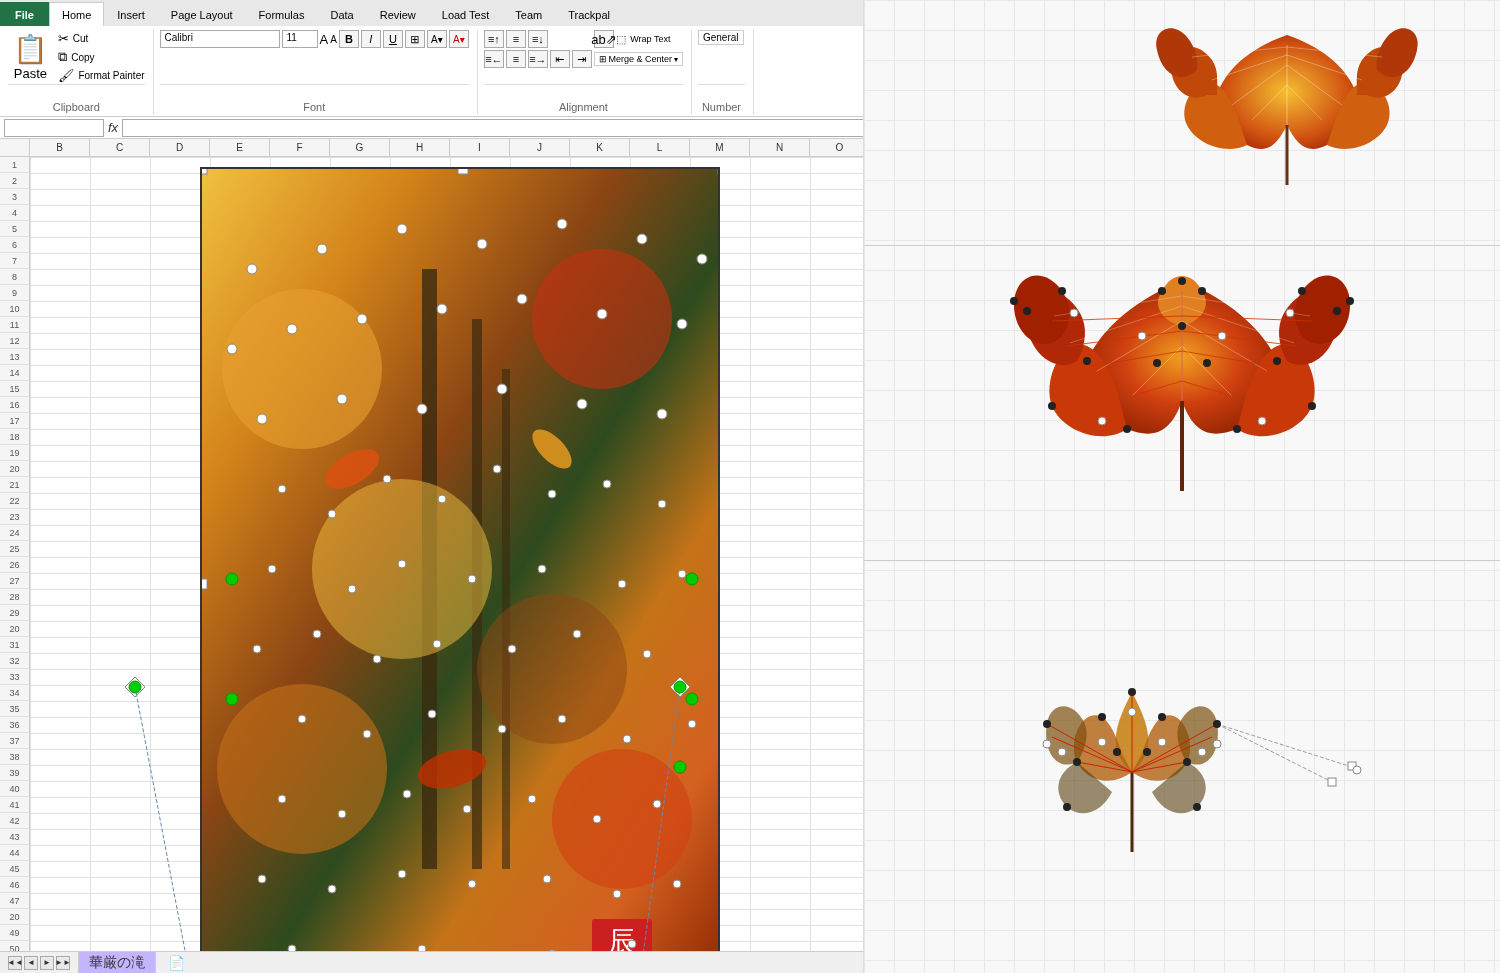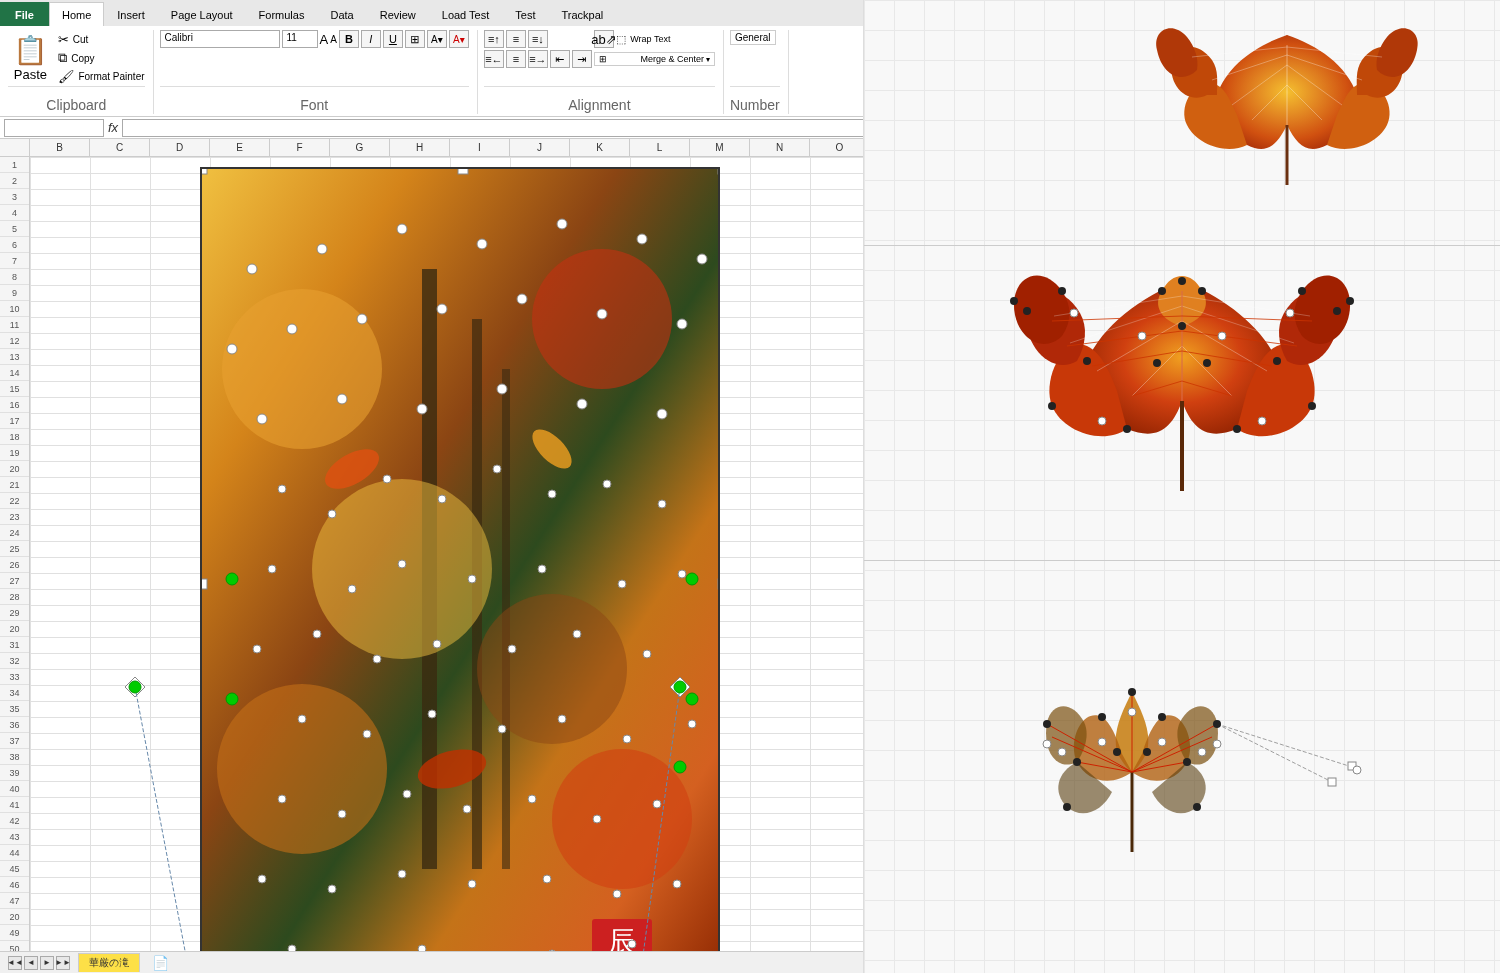--- a/index.html
+++ b/index.html
@@ -6,21 +6,21 @@
     body { font-family: 'Segoe UI', Arial, sans-serif; font-size: 11px; background: #f0f0f0; overflow: hidden; width: 1500px; height: 973px; }
 
     
     .ribbon { background: #fff; border-bottom: 1px solid #ccc; }
     .ribbon-tabs { display: flex; background: #e8e8e8; height: 26px; align-items: flex-end; padding-left: 0; }
     .ribbon-tab { padding: 4px 12px; font-size: 11px; cursor: pointer; border: 1px solid transparent; border-bottom: none; height: 24px; display: flex; align-items: center; }
     .ribbon-tab.active { background: #fff; border-color: #ccc; color: #000; }
     .ribbon-tab.file { background: #217346; color: #fff; font-weight: bold; padding: 4px 14px; }
     .ribbon-content { display: flex; padding: 4px 4px 2px 4px; gap: 2px; height: 90px; align-items: stretch; background: #fff; }
     .ribbon-group { display: flex; flex-direction: column; border-right: 1px solid #ddd; padding: 0 8px 0 4px; min-width: 60px; }
-    .ribbon-group-label { font-size: 14px; color: #666; text-align: center; margin-top: auto; padding-top: 10px; border-top: 1px solid #ddd; padding-bottom: 1px; }
+    .ribbon-group-label { font-size: 11px; color: #666; text-align: center; margin-top: auto; padding-top: 16px; border-top: 1px solid #ddd; padding-bottom: 1px; }
     .ribbon-group-content { display: flex; flex: 1; align-items: flex-start; gap: 2px; }
     .ribbon-btn { display: flex; flex-direction: column; align-items: center; justify-content: center; padding: 2px 4px; cursor: pointer; border: 1px solid transparent; border-radius: 2px; font-size: 10px; min-width: 28px; }
 
     .paste-btn { flex-direction: column; min-width: 44px; }
     .paste-icon { font-size: 28px; }
 
     .clipboard-group .ribbon-group-content { flex-direction: column; align-items: flex-start; gap: 1px; }
     .clipboard-group .ribbon-group-content { flex-direction: column; }
     .clip-row { display: flex; align-items: center; gap: 4px; }
     .clip-icon { font-size: 13px; }
@@ -75,21 +75,21 @@
 
     .artwork-bg {
       width: 100%;
       height: 100%;
       background: linear-gradient(135deg, #8B6914 0%, #D4841A 20%, #C4731A 35%, #8B4513 50%, #2d4a1e 55%, #8B6914 65%, #D4841A 75%, #C4731A 85%, #8B2500 100%);
       position: relative;
     }
 
     
     .status-bar { height: 22px; background: #f0f0f0; border-top: 1px solid #ccc; display: flex; align-items: center; padding: 0 8px; font-size: 10px; color: #333; gap: 8px; }
-    .sheet-tab { padding: 2px 10px; border: 1px solid #ccc; background: #fde047; cursor: pointer; font-size: 10px; border-bottom: none; }
+    .sheet-tab { padding: 2px 10px; border: 1px solid #ccc; background: #c4b5fd; cursor: pointer; font-size: 14px; border-bottom: none; }
     .nav-arrows { display: flex; gap: 2px; }
     .nav-arr { width: 14px; height: 14px; border: 1px solid #aaa; display: flex; align-items: center; justify-content: center; cursor: pointer; font-size: 8px; background: #e8e8e8; }
 
     
     .right-panel {
       position: absolute;
       left: 863px;
       top: 0;
       width: 637px;
       height: 973px;
@@ -180,21 +180,21 @@
 <div class="ribbon">
   <div class="ribbon-tabs">
     <div class="ribbon-tab file">File</div>
     <div class="ribbon-tab active">Home</div>
     <div class="ribbon-tab">Insert</div>
     <div class="ribbon-tab">Page Layout</div>
     <div class="ribbon-tab">Formulas</div>
     <div class="ribbon-tab">Data</div>
     <div class="ribbon-tab">Review</div>
     <div class="ribbon-tab">Load Test</div>
-    <div class="ribbon-tab">Test</div>
+    <div class="ribbon-tab">Team</div>
     <div class="ribbon-tab">Trackpal</div>
   </div>
   <div class="ribbon-content">
 
     <div class="ribbon-group clipboard-group">
       <div class="ribbon-group-content" style="flex-direction:row; align-items:stretch;">
         <div class="ribbon-btn paste-btn">
           <span class="paste-icon">📋</span>
           <span style="font-size:13px">Paste</span>
         </div>
@@ -249,21 +249,21 @@
           </div>
         </div>
         <div class="format-row">
           <div class="fmt-btn">≡←</div>
           <div class="fmt-btn">≡</div>
           <div class="fmt-btn">≡→</div>
           <div class="fmt-btn">⇤</div>
           <div class="fmt-btn">⇥</div>
           <div class="merge-btn">
             <span style="font-size:9px;">⊞</span>
-            <span style="font-size:9px;margin-left:32px;">Merge &amp; Center</span>
+            <span style="font-size:9px;">Merge &amp; Center</span>
             <span style="font-size:8px;">▾</span>
           </div>
         </div>
       </div>
       <div class="ribbon-group-label">Alignment</div>
     </div>
 
     <div class="ribbon-group">
       <div class="ribbon-group-content" style="flex-direction:column;">
         <div class="general-btn">General</div>

